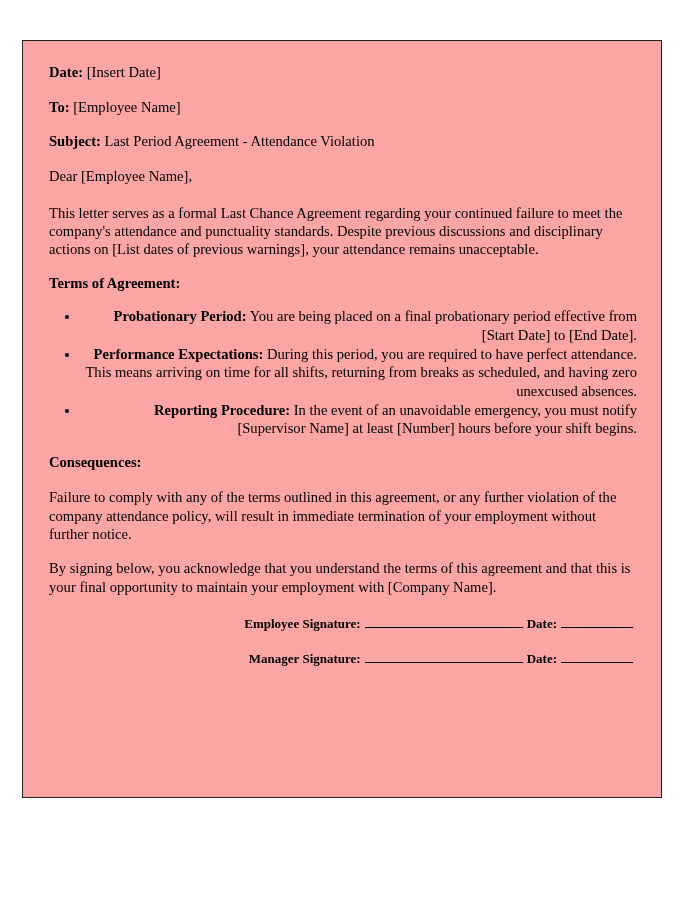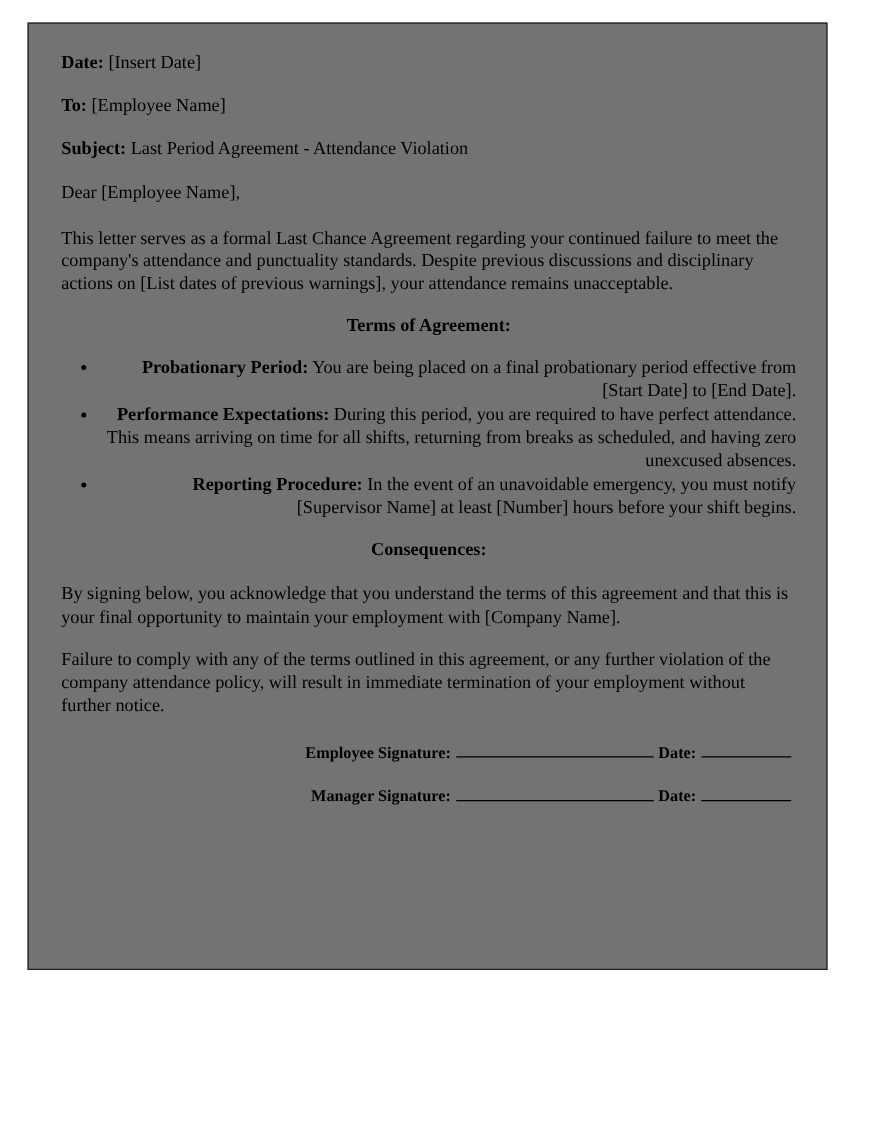--- a/index.html
+++ b/index.html
@@ -12,26 +12,26 @@
     width: 700px;
     height: 900px;
     font-family: "Liberation Serif", "DejaVu Serif", serif;
     color: #000000;
     overflow: hidden;
   }
 
   .page {
     position: absolute;
     left: 22px;
-    top: 18px;
+    top: 40px;
     width: 640px;
     height: 758px;
     border: 1.3px solid #222222;
     box-sizing: border-box;
-    background: #737373;
+    background: #fca5a5;
   }
 
   .content {
     position: absolute;
     left: 26px;
     top: 20px;
     width: 588px;
   }
 
   .meta-line {
@@ -55,21 +55,20 @@
     line-height: 18.3px;
     margin: 0 0 16px 0;
     text-align: left;
   }
 
   .heading {
     font-size: 14.6px;
     line-height: 18px;
     font-weight: bold;
     margin: 0 0 15px 0;
-    text-align: center;
   }
 
   .heading.consequences {
     margin: 0 0 17px 0;
   }
 
   .terms-list {
     margin: 0 0 16px 0;
     padding: 0 0 0 31px;
     list-style-type: disc;
@@ -128,23 +127,23 @@
     <p class="heading">Terms of Agreement:</p>
 
     <ul class="terms-list">
       <li><b>Probationary Period:</b> <span>You are being placed on a final probationary period effective from [Start Date] to [End Date].</span></li>
       <li><b>Performance Expectations:</b> <span>During this period, you are required to have perfect attendance. This means arriving on time for all shifts, returning from breaks as scheduled, and having zero unexcused absences.</span></li>
       <li><b>Reporting Procedure:</b> <span>In the event of an unavoidable emergency, you must notify [Supervisor Name] at least [Number] hours before your shift begins.</span></li>
     </ul>
 
     <p class="heading consequences">Consequences:</p>
 
+    <p class="para">Failure to comply with any of the terms outlined in this agreement, or any further violation of the company attendance policy, will result in immediate termination of your employment without further notice.</p>
+
     <p class="para">By signing below, you acknowledge that you understand the terms of this agreement and that this is your final opportunity to maintain your employment with [Company Name].</p>
-
-    <p class="para">Failure to comply with any of the terms outlined in this agreement, or any further violation of the company attendance policy, will result in immediate termination of your employment without further notice.</p>
 
     <div class="sig-block">
       <p class="sig-row"><span>Employee Signature:</span><span class="sig-rule long"></span><span>Date:</span><span class="sig-rule short"></span></p>
 
       <p class="sig-row"><span>Manager Signature:</span><span class="sig-rule long"></span><span>Date:</span><span class="sig-rule short"></span></p>
     </div>
 
   </div>
 </div>
 

